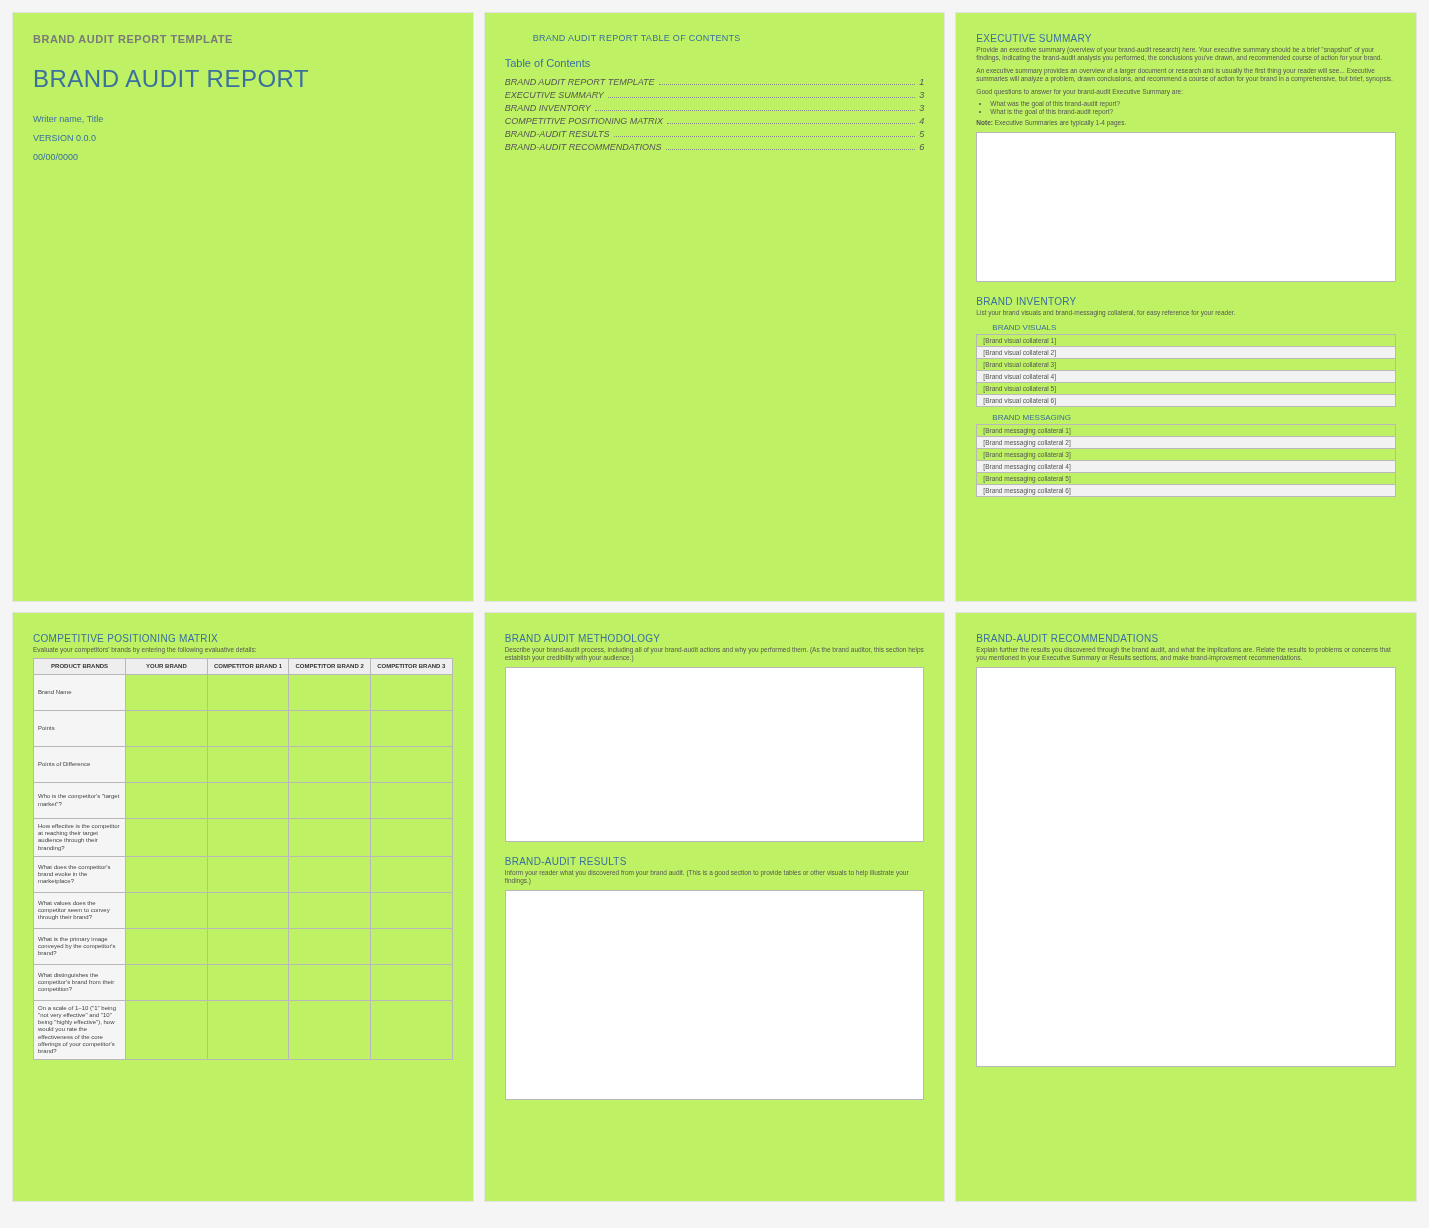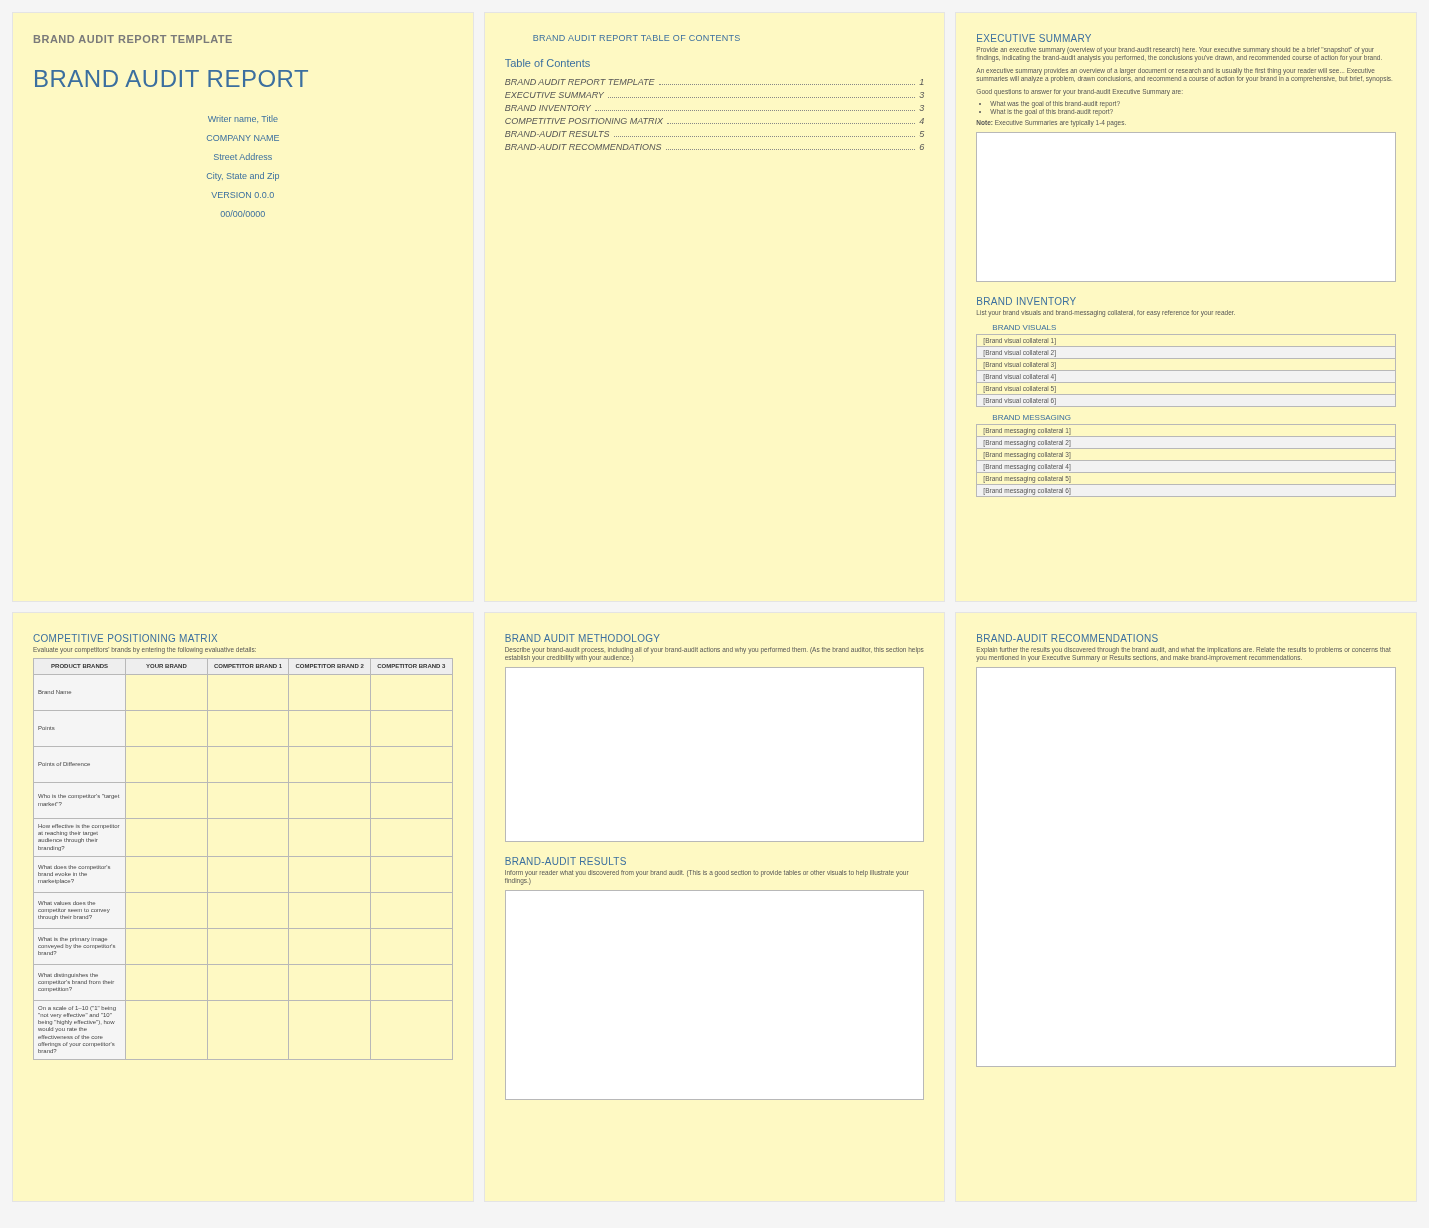--- a/index.html
+++ b/index.html
@@ -1,23 +1,23 @@
 <!DOCTYPE html>
 <html><head>
 <meta charset="utf-8">
 <style>
   * { box-sizing: border-box; margin: 0; padding: 0; }
   body { font-family: "Century Gothic", Arial, sans-serif; background: #f5f5f5; padding: 12px; }
   .gallery { display: grid; grid-template-columns: repeat(3, 1fr); gap: 10px; max-width: 1429px; margin: 0 auto; }
-  .page { background: #fef9c3; border: 1px solid #e4e4e4; padding: 20px; height: 590px; overflow: hidden; position: relative; font-size: 8px; color: #333; }
+  .page { background: #bef264; border: 1px solid #e4e4e4; padding: 20px; height: 590px; overflow: hidden; position: relative; font-size: 8px; color: #333; }
   
   .p1 .tmpl-title { color: #7a7a7a; font-weight: bold; font-size: 11px; letter-spacing: .5px; }
   .p1 .report-title { color: #3b6f9f; font-size: 24px; font-weight: 300; margin: 20px 0 18px; letter-spacing: .5px; }
   .p1 .meta { color: #3b6f9f; font-size: 9px; line-height: 1.9; }
-  .p1 .meta div { margin-bottom: 2px; text-align: center; }
+  .p1 .meta div { margin-bottom: 2px; }
   .p1 .grp { margin-bottom: 10px; }
   
   .p2 .h-small { color: #3b6f9f; font-size: 9px; letter-spacing: .3px; margin-bottom: 14px; padding-left: 28px; }
   .p2 .toc-title { color: #3b6f9f; font-size: 11px; margin-bottom: 8px; margin-top: 13px; }
   .toc-row { display: flex; align-items: baseline; margin: 3px 0; font-style: italic; color: #555; font-size: 9px; }
   .toc-row .lbl { white-space: nowrap; }
   .toc-row .dots { flex: 1; border-bottom: 1px dotted #888; margin: 0 4px 2px; }
   .toc-row .pg { white-space: nowrap; }
   
   .sect-title { color: #3b6f9f; font-size: 10px; margin-bottom: 2px; letter-spacing: .3px; }
@@ -50,25 +50,20 @@
 <div class="gallery">
 
   <div class="page p1">
     <div class="tmpl-title">BRAND AUDIT REPORT TEMPLATE</div>
     <div class="report-title">BRAND AUDIT REPORT</div>
     <div class="meta">
       <div class="grp">
           <div>Writer name, Title</div>
         </div>
       <div class="grp">
-        <div>COMPANY NAME</div>
-        <div>Street Address</div>
-        <div>City, State and Zip</div>
-      </div>
-      <div class="grp">
           <div>VERSION 0.0.0</div>
         </div>
       <div class="grp">
           <div>00/00/0000</div>
         </div>
     </div>
   </div>
 
   <div class="page p2">
     <div class="h-small">BRAND AUDIT REPORT TABLE OF CONTENTS</div>

